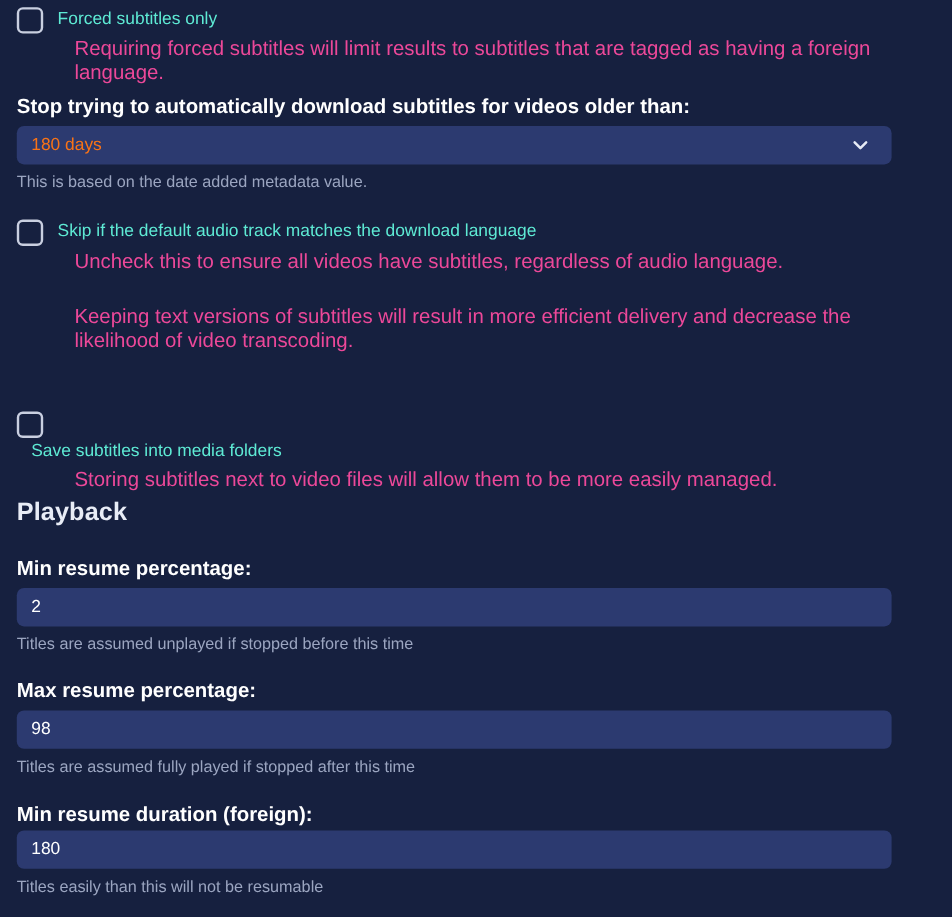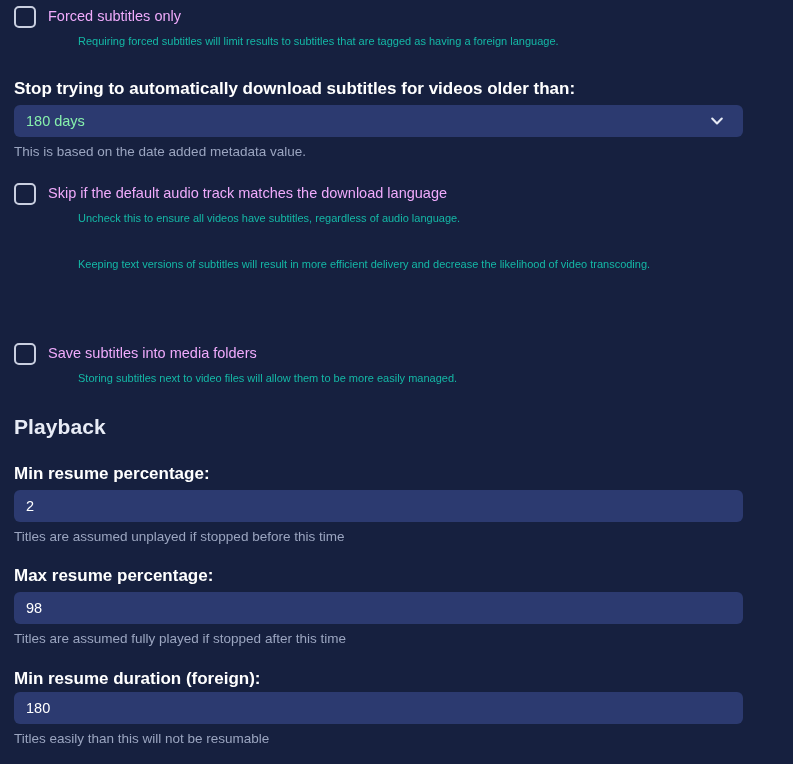--- a/index.html
+++ b/index.html
@@ -37,29 +37,29 @@
     box-sizing: border-box;
     border: 2px solid #c9cfe0;
     border-radius: 5px;
     background: transparent;
     margin-top: 1px;
     cursor: pointer;
   }
   .check-label {
     font-size: 14.5px;
     line-height: 22px;
-    color: #f0abfc;
+    color: #5eead4;
     margin-left: 12px;
     white-space: nowrap;
   }
   .desc {
-    font-size: 11px;
+    font-size: 17px;
     line-height: 20px;
-    color: #14b8a6;
-    margin-left: 64px;
+    color: #ec4899;
+    margin-left: 48px;
     margin-top: 3px;
     max-width: 700px;
   }
   .desc.narrow {
     max-width: 688px;
   }
 
   
   .field-label {
     font-size: 17px;
@@ -85,21 +85,21 @@
   }
   .select-box {
     position: relative;
     display: flex;
     align-items: center;
     cursor: pointer;
   }
   .select-value {
     flex: 1 1 auto;
     font-size: 14.5px;
-    color: #86efac;
+    color: #f97316;
   }
   .chev {
     width: 16px;
     height: 16px;
     margin-right: 6px;
     flex: 0 0 auto;
   }
   .chev svg { display: block; }
 
   .hint {
@@ -154,21 +154,21 @@
       <span class="check-label">Skip if the default audio track matches the download language</span>
     </div>
     <div class="desc">Uncheck this to ensure all videos have subtitles, regardless of audio language.</div>
   </div>
 
   <div class="abs" style="top:251px;">
     <div class="desc narrow">Keeping text versions of subtitles will result in more efficient delivery and decrease the likelihood of video transcoding.</div>
   </div>
 
   <div class="abs" style="top:342px;">
-    <div class="check-row" style="padding-top:0;">
+    <div class="check-row" style="padding-top:0;flex-direction:column;">
       <div class="checkbox"></div>
       <span class="check-label">Save subtitles into media folders</span>
     </div>
     <div class="desc">Storing subtitles next to video files will allow them to be more easily managed.</div>
   </div>
 
   <h2 class="section abs" style="top:414px;">Playback</h2>
 
   <div class="abs" style="top:465px;">
     <div class="field-label">Min resume percentage:</div>

